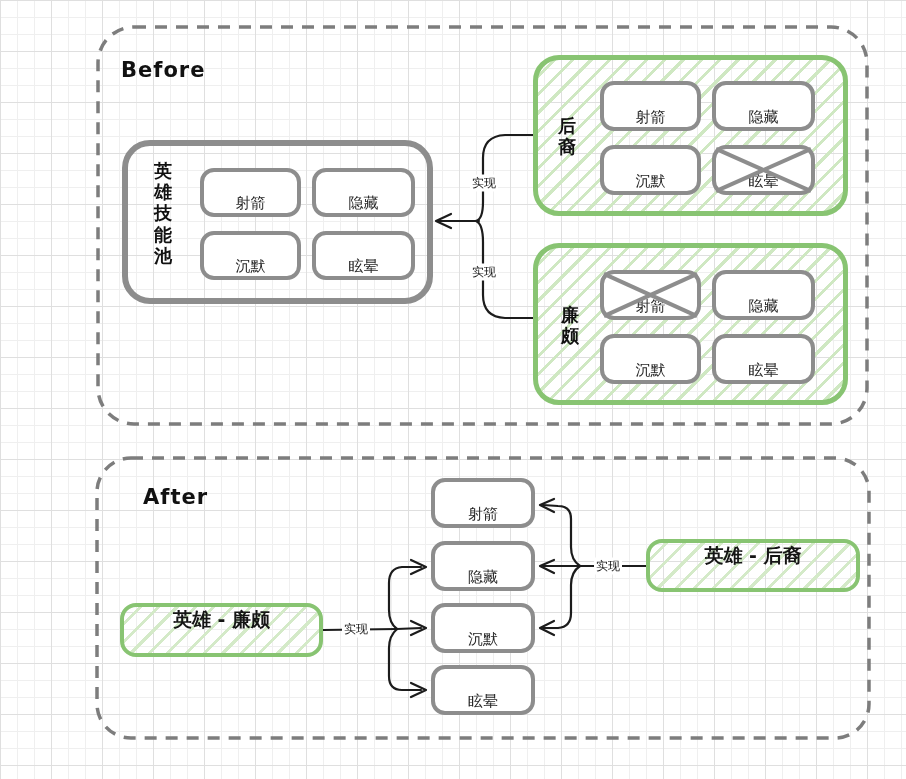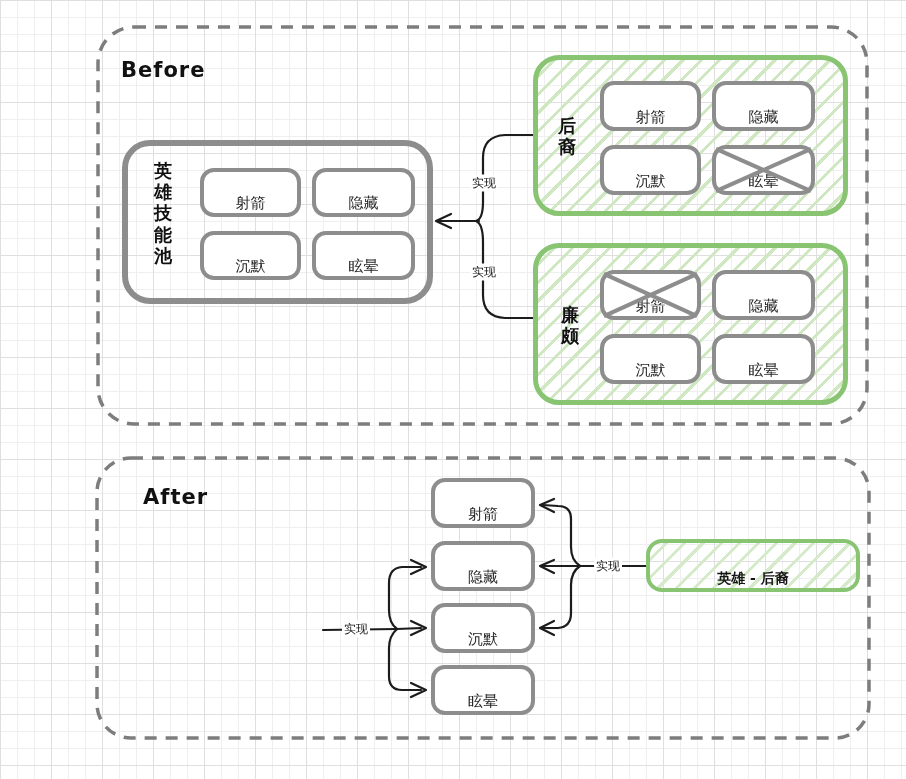--- a/index.html
+++ b/index.html
@@ -30,22 +30,22 @@
     border:6px solid #8d8d8d;border-radius:28px;
     background:transparent;
   }
   .hero-box{
     border:5px solid #88c472;border-radius:26px;
     background-image:repeating-linear-gradient(135deg, transparent 0 10px, #cfe8c2 10px 13px);
   }
   .hero-pill{
     border:4px solid #88c472;border-radius:16px;
     background-image:repeating-linear-gradient(135deg, transparent 0 10px, #d4eac8 10px 13px);
-    display:flex;align-items:flex-end;justify-content:center;
-    font-size:14px;font-weight:bold;color:#151515;
+    display:flex;align-items:flex-start;justify-content:center;
+    font-size:19px;font-weight:bold;color:#151515;
   }
   .skill{
     position:absolute;box-sizing:border-box;
     border:4px solid #8d8d8d;border-radius:14px;
     background:#fff;
     display:flex;align-items:flex-end;justify-content:center;
     font-size:15px;color:#262626;
     z-index:2;
   }
   .skill .xmark{position:absolute;left:-2px;top:-2px;width:calc(100% + 4px);height:calc(100% + 4px);}
@@ -175,20 +175,23 @@
   <div class="skill" style="left:431px;top:541px;width:104px;height:50px;">
     <span>隐藏</span>
   </div>
   <div class="skill" style="left:431px;top:603px;width:104px;height:50px;">
     <span>沉默</span>
   </div>
   <div class="skill" style="left:431px;top:665px;width:104px;height:50px;">
     <span>眩晕</span>
   </div>
 
+  <div class="node hero-pill" style="left:120px;top:603px;width:203px;height:54px;">
+    <span>英雄 - 廉颇</span>
+  </div>
   <div class="node hero-pill" style="left:646px;top:539px;width:214px;height:53px;">
     <span>英雄 - 后裔</span>
   </div>
 
   <div class="edge-label" style="left:356px;top:629px;">实现</div>
   <div class="edge-label" style="left:608px;top:566px;">实现</div>
 
 </div>
 
 </body></html>

